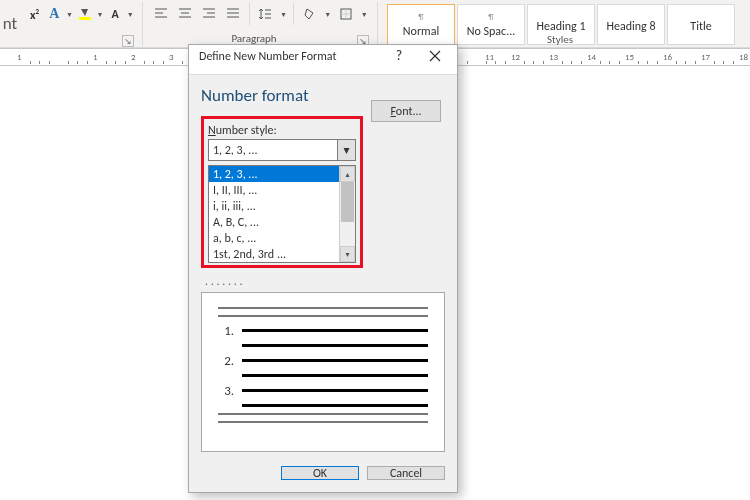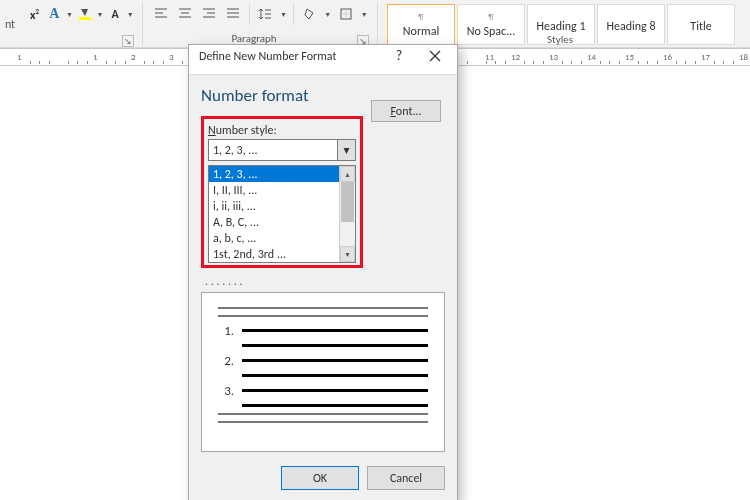--- a/index.html
+++ b/index.html
@@ -1,20 +1,20 @@
 <!DOCTYPE html>
 <html><head>
 <meta charset="utf-8">
 <style>
   * { box-sizing: border-box; margin: 0; padding: 0; font-family: "Segoe UI", Calibri, Arial, sans-serif; font-size: 12px; color: #333; }
   html, body { width: 750px; height: 500px; overflow: hidden; background: #fff; }
 
   
   .ribbon { width: 100%; height: 48px; background: #f3f2f1; border-bottom: 1px solid #dadada; display: flex; align-items: flex-start; }
-  .ribbon-left { width: 20px; height: 100%; display:flex; align-items:center; justify-content:center; font-size:12px; color:#555; }
+  .ribbon-left { width: 20px; height: 100%; display:flex; align-items:center; justify-content:center; font-size:17px; color:#555; }
   .ribbon-group { height: 100%; display:flex; flex-direction:column; justify-content:space-between; padding: 2px 6px 0 6px; }
   .ribbon-icons { display:flex; align-items:center; gap:3px; height:24px; }
   .ribbon-label { text-align:center; font-size:11px; color:#555; padding-bottom:2px; }
   .rb-btn { width:22px; height:22px; display:flex; align-items:center; justify-content:center; border:1px solid transparent; }
   .rb-btn svg { display:block; }
   .sep { width:1px; height:22px; background:#dadada; margin: 0 2px; }
   .dd { width:10px; display:flex; align-items:center; justify-content:center; color:#555; font-size:8px; }
   .dialog-launcher { width:12px; height:12px; align-self:flex-end; margin-left:auto; border:1px solid #bbb; font-size:8px; display:flex; align-items:center; justify-content:center; color:#555;}
 
   .styles-gallery { display:flex; align-items:stretch; height:100%; }
@@ -55,21 +55,21 @@
   .scroll-thumb { position:absolute; left:1px; right:1px; top:0; height:40px; background:#c2c2c2; }
 
   .preview-box { border:1px solid #a8a8a8; background:#fff; height:160px; margin-top:4px; padding:14px 16px; display:flex; flex-direction:column; gap:6px;}
   .pv-line { height:3px; background:#000; }
   .pv-line.thin { background:#777; height:2px; }
   .pv-num-row { display:flex; align-items:center; gap:8px; }
   .pv-num { width:16px; text-align:right; font-size:13px; }
   .pv-num-line { flex:1; height:3px; background:#000; }
 
   .dlg-buttons { display:flex; justify-content:flex-end; gap:8px; padding:10px 12px 12px 12px; }
-  .dlg-btn { width:78px; height:24px; border:1px solid #adadad; background:#e1e1e1; display:flex; align-items:center; justify-content:center; font-size:12px; }
+  .dlg-btn { width:78px; height:14px; border:1px solid #adadad; background:#e1e1e1; display:flex; align-items:center; justify-content:center; font-size:12px; }
   .dlg-btn.primary { border-color:#0078d7; }
 
 </style>
 </head>
 <body>
 
 <div class="ribbon">
   <div class="ribbon-left">nt</div>
 
   <div class="ribbon-group" style="width:120px">

